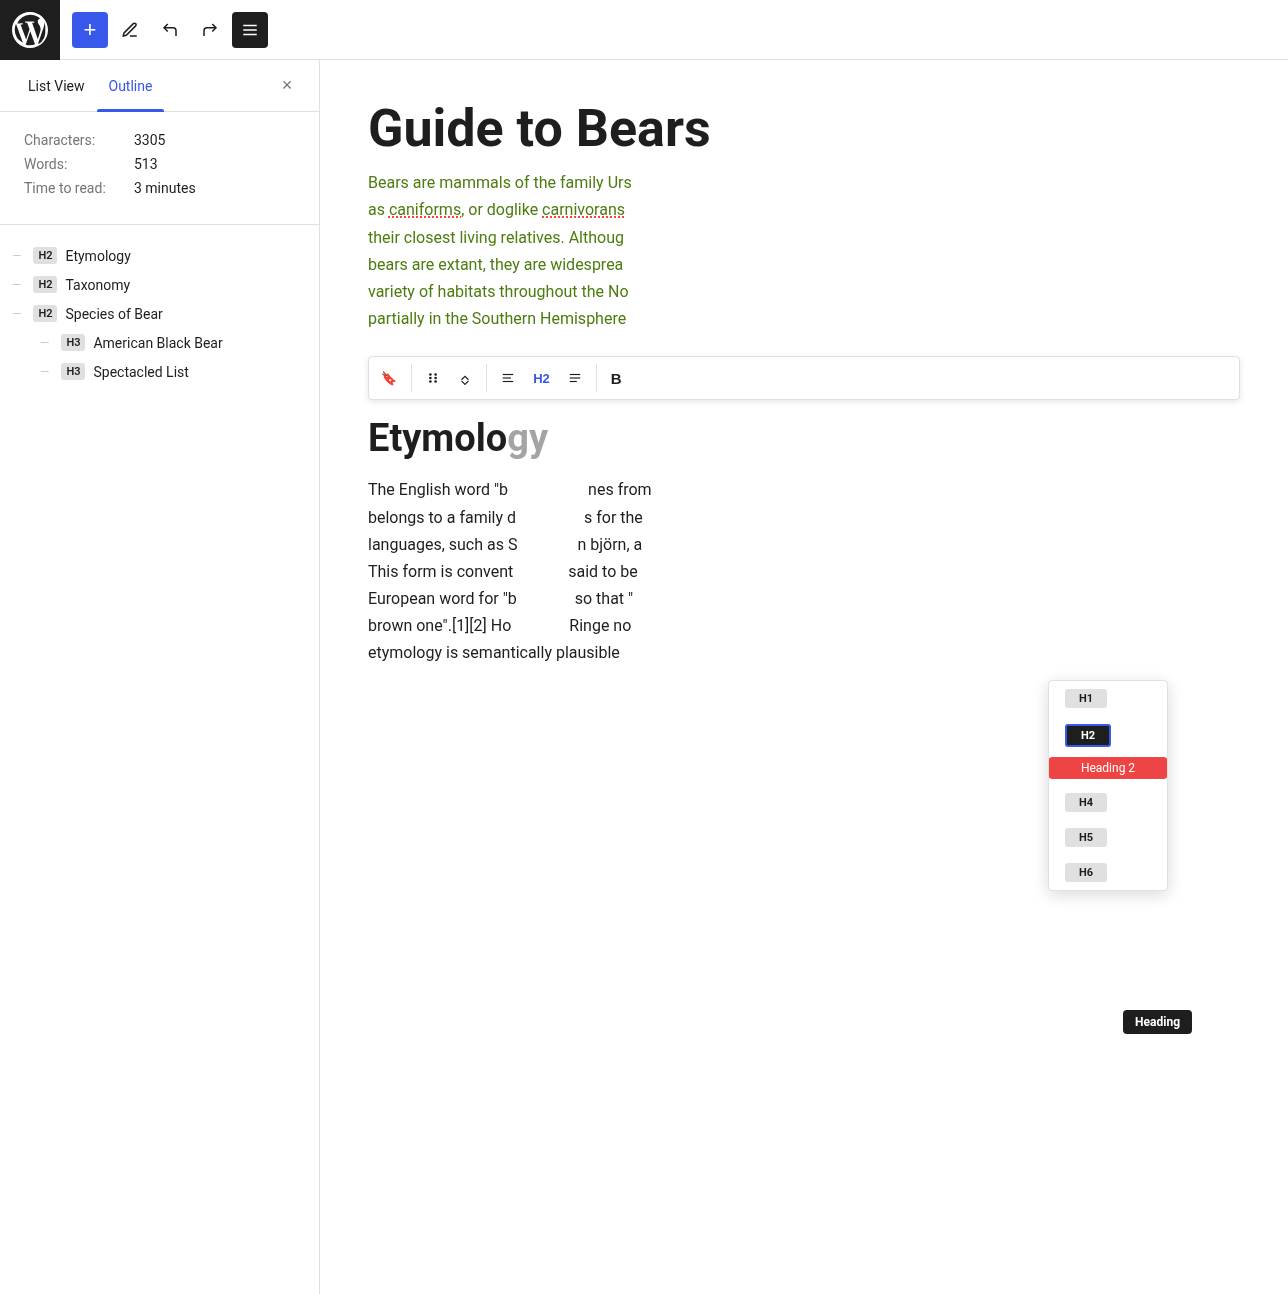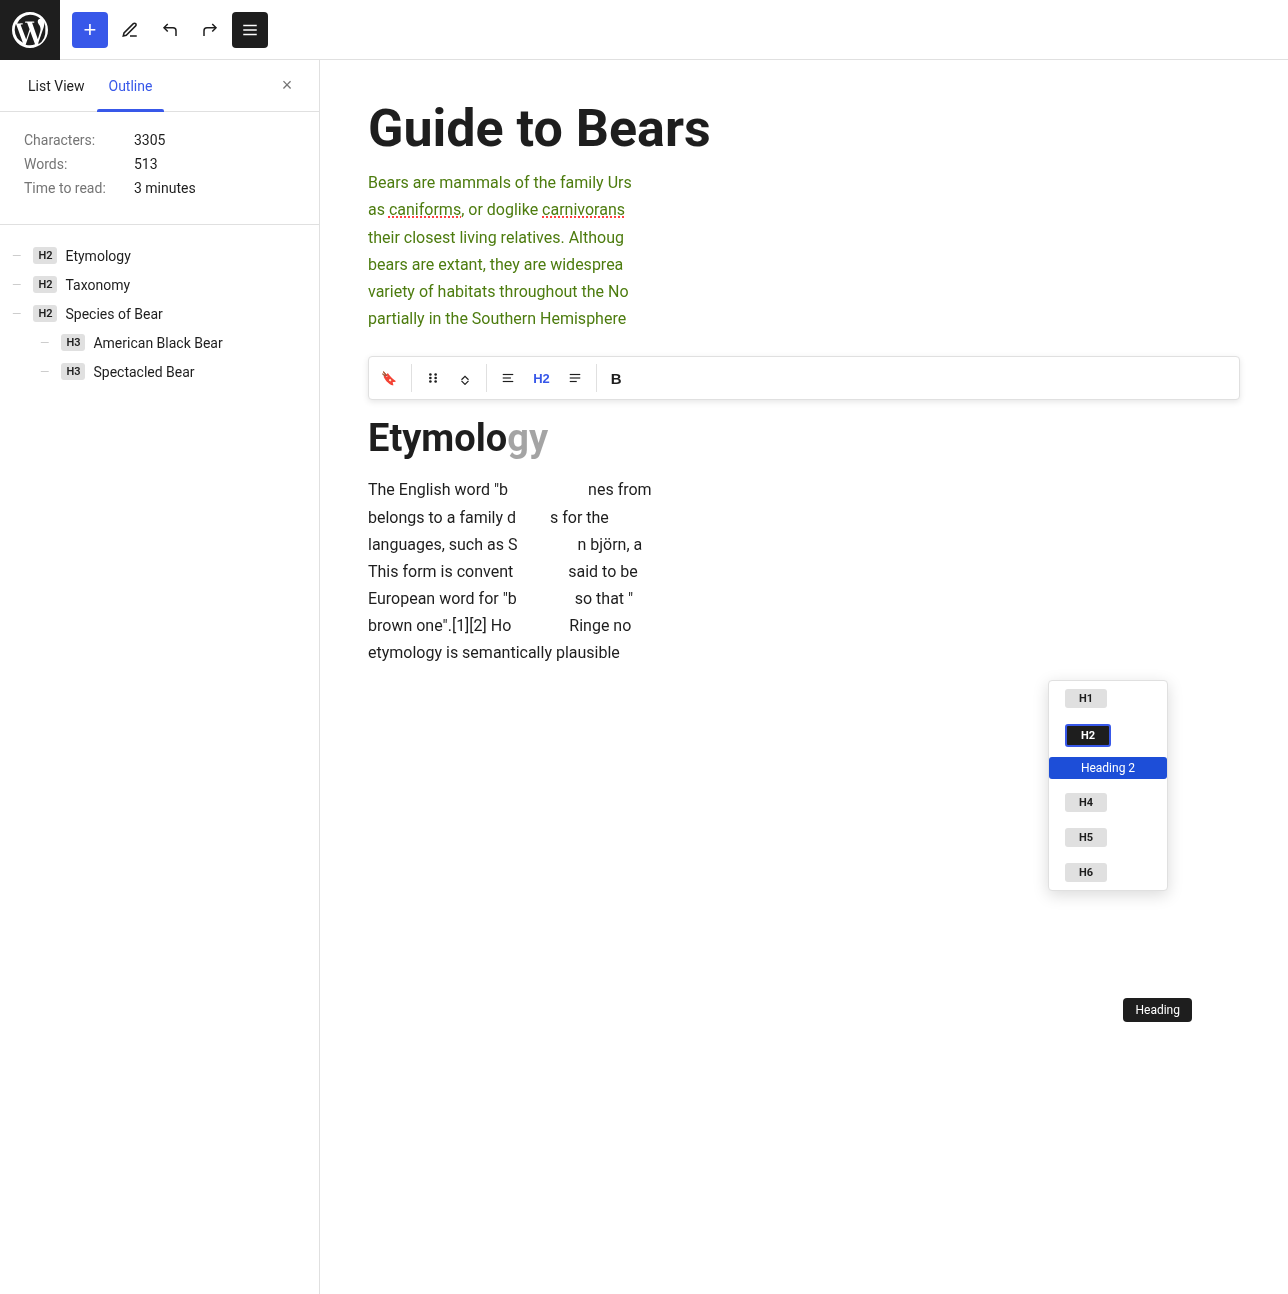--- a/index.html
+++ b/index.html
@@ -280,21 +280,21 @@
       font-weight: 700;
       padding: 3px 14px;
       color: #1e1e1e;
     }
     .h-badge.selected-h2 {
       background: #1e1e1e;
       color: #fff;
       border: 2px solid #3858e9;
     }
     .tooltip-label {
-      background: #1d4ed8;
+      background: #ef4444;
       color: #fff;
       font-size: 12px;
       padding: 4px 10px;
       border-radius: 3px;
       text-align: center;
       margin: 2px 0 6px;
     }
 
     .body-text {
       font-size: 16px;
@@ -396,21 +396,21 @@
 
       <div class="outline-item">
         <span class="outline-dash indent">—</span>
         <span class="heading-badge">H3</span>
         <span class="outline-text">American Black Bear</span>
       </div>
 
       <div class="outline-item">
         <span class="outline-dash indent">—</span>
         <span class="heading-badge">H3</span>
-        <span class="outline-text">Spectacled Bear</span>
+        <span class="outline-text">Spectacled List</span>
       </div>
 
     </div>
   </div>
 
   <div class="right-panel" style="position: relative;">
 
     <h1 class="post-title">Guide to Bears</h1>
 
     <p class="post-content">
@@ -485,26 +485,26 @@
       <div class="heading-picker-item">
         <span class="h-badge">H5</span>
       </div>
       <div class="heading-picker-item">
         <span class="h-badge">H6</span>
       </div>
     </div>
 
     <p class="body-text">
       The English word "b<span style="margin-left:80px">nes from</span><br>
-      belongs to a family d<span style="margin-left:34px">s for the</span><br>
+      belongs to a family d<span style="margin-left:68px">s for the</span><br>
       languages, such as S<span style="margin-left:60px">n björn, a</span><br>
       This form is convent<span style="margin-left:55px">said to be</span><br>
       European word for "b<span style="margin-left:58px">so that "</span><br>
       brown one".[1][2] Ho<span style="margin-left:58px">Ringe no</span><br>
       etymology is semantically plausible
     </p>
 
-    <div style="position:absolute; right:96px; bottom:272px; background:#1e1e1e; color:#fff; font-size:12px; padding:5px 12px; border-radius:4px;">
+    <div style="position:absolute; right:96px; bottom:260px; background:#1e1e1e; color:#fff; font-size:12px; padding:5px 12px; border-radius:4px;font-weight:bold;">
       <span>Heading</span>
     </div>
 
   </div>
 </div>
 
 </body></html>

